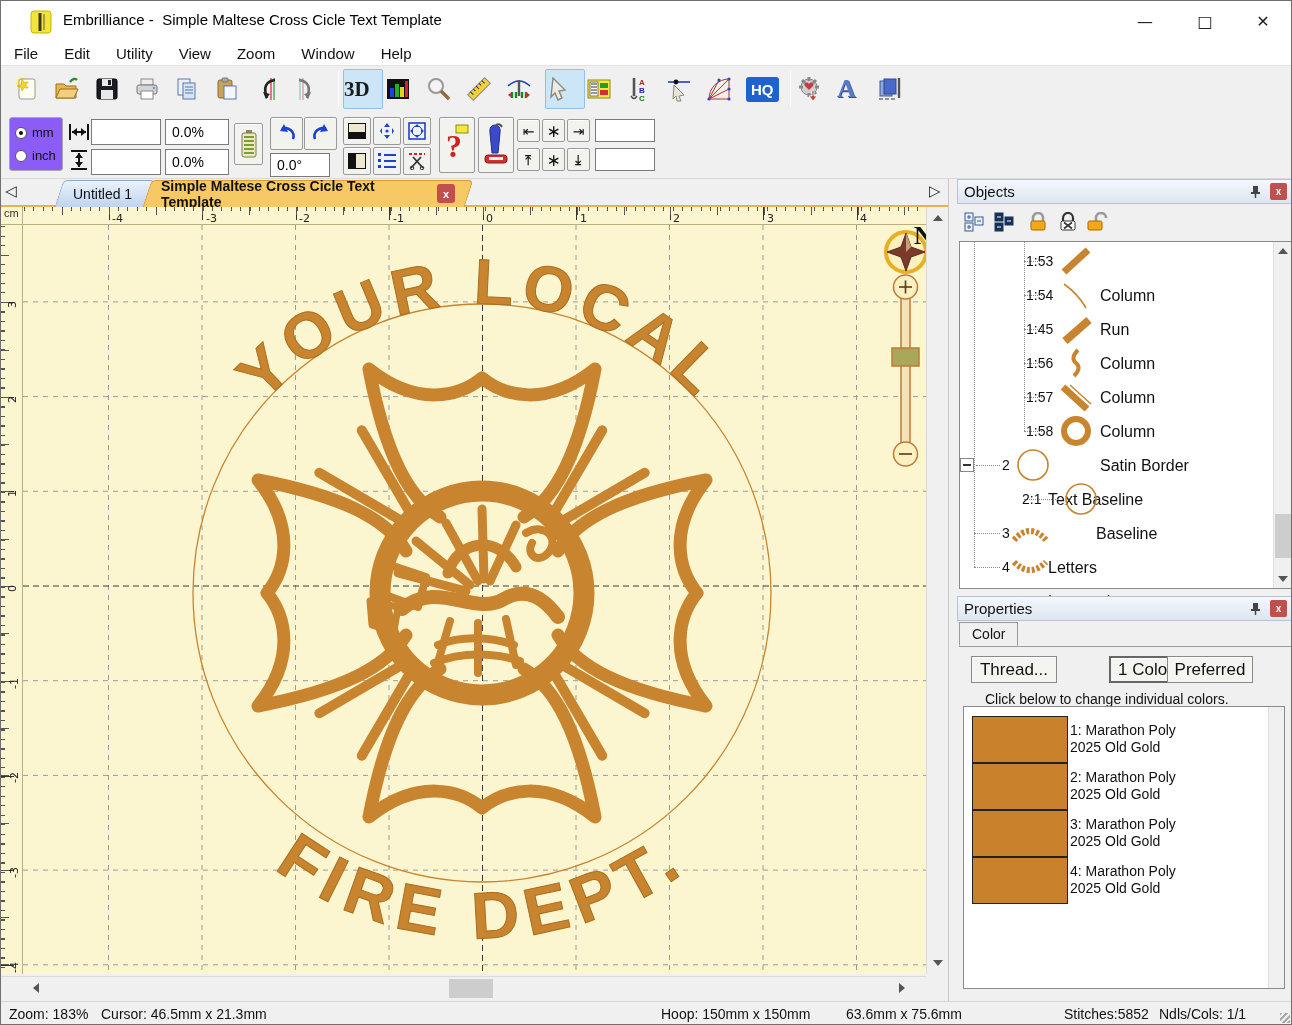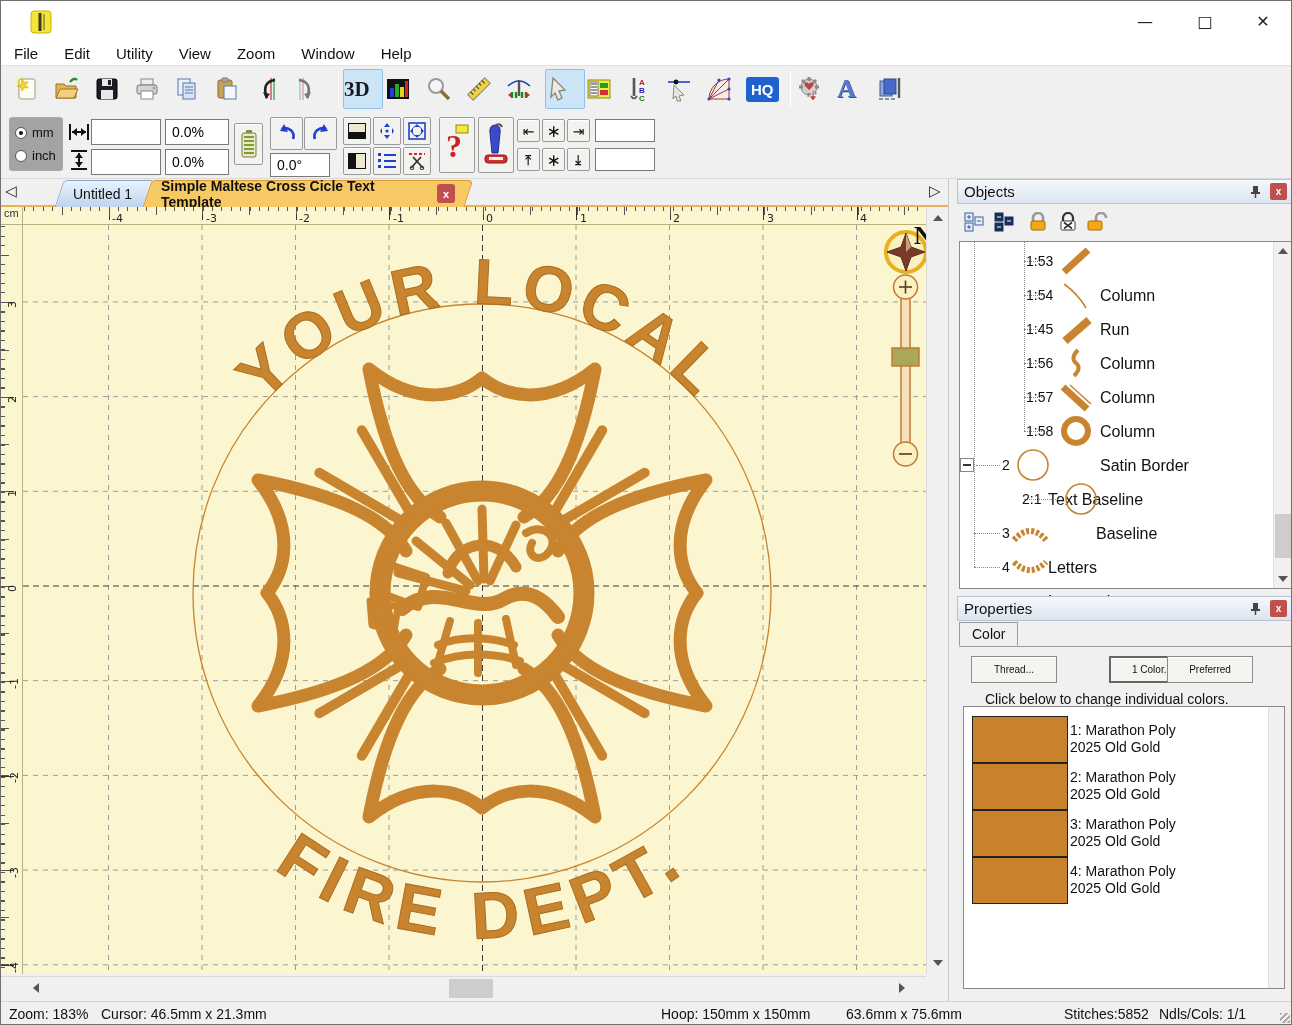--- a/index.html
+++ b/index.html
@@ -23,21 +23,21 @@
   
   #toolbar1{left:0;top:64px;width:1292px;height:46px;background:#F0F0F0;border-top:1px solid #E2E2E2;}
   .tbtn{position:absolute;top:3px;width:40px;height:40px;display:flex;align-items:center;border:1px solid transparent;border-radius:2px;}
   .tbtn.active{background:#CDE6F7;border-color:#90C0E8;}
   .tsep{position:absolute;top:5px;width:1px;height:36px;background:#C8C8C8;border-right:1px solid #FFF;}
   .lbl3d{font-family:"Liberation Serif",serif;font-weight:bold;font-size:21px;color:#1a1a1a;}
   .lblhq{background:#1E62D0;color:#FFF;font-weight:bold;font-size:15px;padding:4px 5px;border-radius:3px;}
   .lblA{color:#5B79C9;font-family:"Liberation Serif",serif;font-weight:bold;font-size:26px;text-shadow:1px 1px 0 #2F4E9E;}
 
   #toolbar2{left:0;top:110px;width:1292px;height:68px;background:#F0F0F0;border-bottom:1px solid #D9D9D9;}
-  .unitbox{position:absolute;left:8px;top:6px;width:54px;height:54px;border:1px solid #A8A8A8;background:#a3a3a3;border-radius:3px;}
+  .unitbox{position:absolute;left:8px;top:6px;width:54px;height:54px;border:1px solid #A8A8A8;background:#8b5cf6;border-radius:3px;}
   .radio-row{position:absolute;left:5px;display:flex;align-items:center;gap:5px;font-size:13px;}
   .rdot{width:12px;height:12px;border:1px solid #555;border-radius:50%;background:#FFF;position:relative;}
   .rdot.sel:after{content:"";position:absolute;left:3px;top:3px;width:4px;height:4px;border-radius:50%;background:#111;}
   .field{position:absolute;height:26px;border:1px solid #7A7A7A;background:#FFF;font-size:14px;padding:3px 6px;font-family:"Liberation Sans",sans-serif;}
   .sqbtn{position:absolute;border:1px solid #9A9A9A;background:#F2F2EE;display:flex;align-items:center;justify-content:center;border-radius:2px;box-shadow:inset 0 1px 0 #FFF;}
   .alnglyph{font-family:"DejaVu Sans",sans-serif;font-size:14px;color:#111;}
 
   
   #tabbar{left:0;top:178px;width:947px;height:28px;background:#F0F0F0;border-bottom:2px solid #E8B251;}
   .tab{position:absolute;top:1px;height:27px;}
@@ -86,21 +86,21 @@
   .panelbox{position:absolute;background:#FFF;border:1px solid #8A8A8A;}
   .objicon{position:absolute;top:4px;width:26px;height:26px;display:flex;align-items:center;justify-content:center;}
   .trow{position:absolute;left:0;width:310px;height:34px;}
   .tidx{position:absolute;top:9px;font-size:14px;color:#111;}
   .tlabel{position:absolute;top:8px;font-size:16px;color:#111;margin-top:35px;}
   .dotv{position:absolute;border-left:1px dotted #888;width:0;}
   .doth{position:absolute;border-top:1px dotted #888;height:0;}
   .expander{position:absolute;width:14px;height:14px;border:1px solid #888;background:#FFF;display:flex;align-items:center;justify-content:center;}
   .expander:after{content:"";width:8px;height:2px;background:#333;}
   .ptab{position:absolute;background:#F0F0F0;border:1px solid #9A9A9A;border-bottom:1px solid #F0F0F0;padding:3px 12px;font-size:14px;}
-  .pbtn{position:absolute;height:27px;background:#F4F4F0;border:1px solid #8A8A8A;font-size:10px;display:flex;align-items:center;justify-content:center;box-shadow:inset 0 1px 0 #FFF;}
+  .pbtn{position:absolute;height:27px;background:#F4F4F0;border:1px solid #8A8A8A;font-size:17px;display:flex;align-items:center;justify-content:center;box-shadow:inset 0 1px 0 #FFF;}
   .pbtn.def{border:2px solid #666;margin-left:40px;}
   .caption{position:absolute;font-size:14px;color:#111;}
   .crow{position:absolute;left:0;width:300px;height:47px;}
   .cswatch{position:absolute;left:8px;top:0;width:96px;height:47px;border:1px solid #222;}
   .cname{position:absolute;left:106px;top:6px;font-size:14px;}
   .cshade{position:absolute;left:106px;top:23px;font-size:14px;}
 
   
   #statusbar{left:0;top:1000px;width:1292px;height:25px;background:#F0F0F0;border-top:1px solid #D5D5D5;font-size:14px;color:#111;}
   .st{position:absolute;top:4px;white-space:pre;}
@@ -111,20 +111,21 @@
 <body>
 
 <div id="app">
 
   <div class="abs" id="titlebar">
     <svg class="abs" id="app-icon" viewBox="0 0 24 24">
       <rect x="2" y="1" width="20" height="22" rx="3" fill="#F2E438" stroke="#C9B500"></rect>
       <line x1="11" y1="3" x2="11" y2="21" stroke="#3A3A1E" stroke-width="3"></line>
       <line x1="15" y1="4" x2="15" y2="20" stroke="#8A8A40" stroke-width="1.5"></line>
     </svg>
+    <span class="abs" id="title-text">Embrilliance -  Simple Maltese Cross Cicle Text Template</span>
     <div class="abs winbtn" style="left:1116px;">—</div>
     <div class="abs winbtn" style="left:1176px;">□</div>
     <div class="abs winbtn" style="left:1234px;">✕</div>
   </div>
 
   <div class="abs" id="menubar">
     <span class="menu-item">File</span>
     <span class="menu-item">Edit</span>
     <span class="menu-item">Utility</span>
     <span class="menu-item">View</span>

